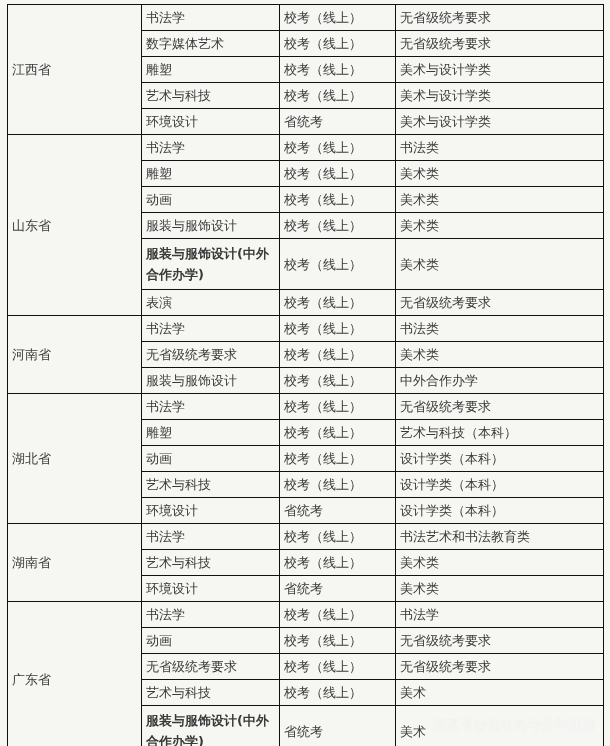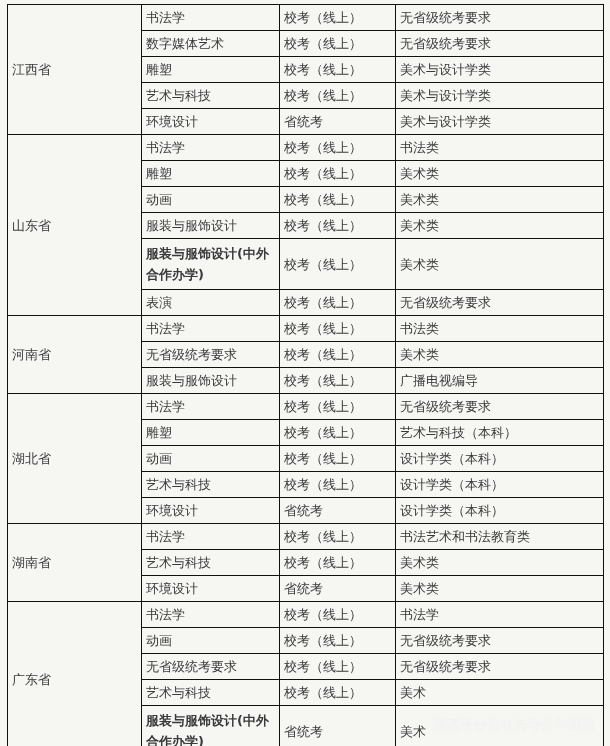--- a/index.html
+++ b/index.html
@@ -146,21 +146,21 @@
         <td>书法类</td>
       </tr>
       <tr>
         <td>无省级统考要求</td>
         <td>校考（线上）</td>
         <td>美术类</td>
       </tr>
       <tr>
         <td>服装与服饰设计</td>
         <td>校考（线上）</td>
-        <td>广播电视编导</td>
+        <td>中外合作办学</td>
       </tr>
 
       <tr>
         <td rowspan="5">湖北省</td>
         <td>书法学</td>
         <td>校考（线上）</td>
         <td>无省级统考要求</td>
       </tr>
       <tr>
         <td>雕塑</td>

